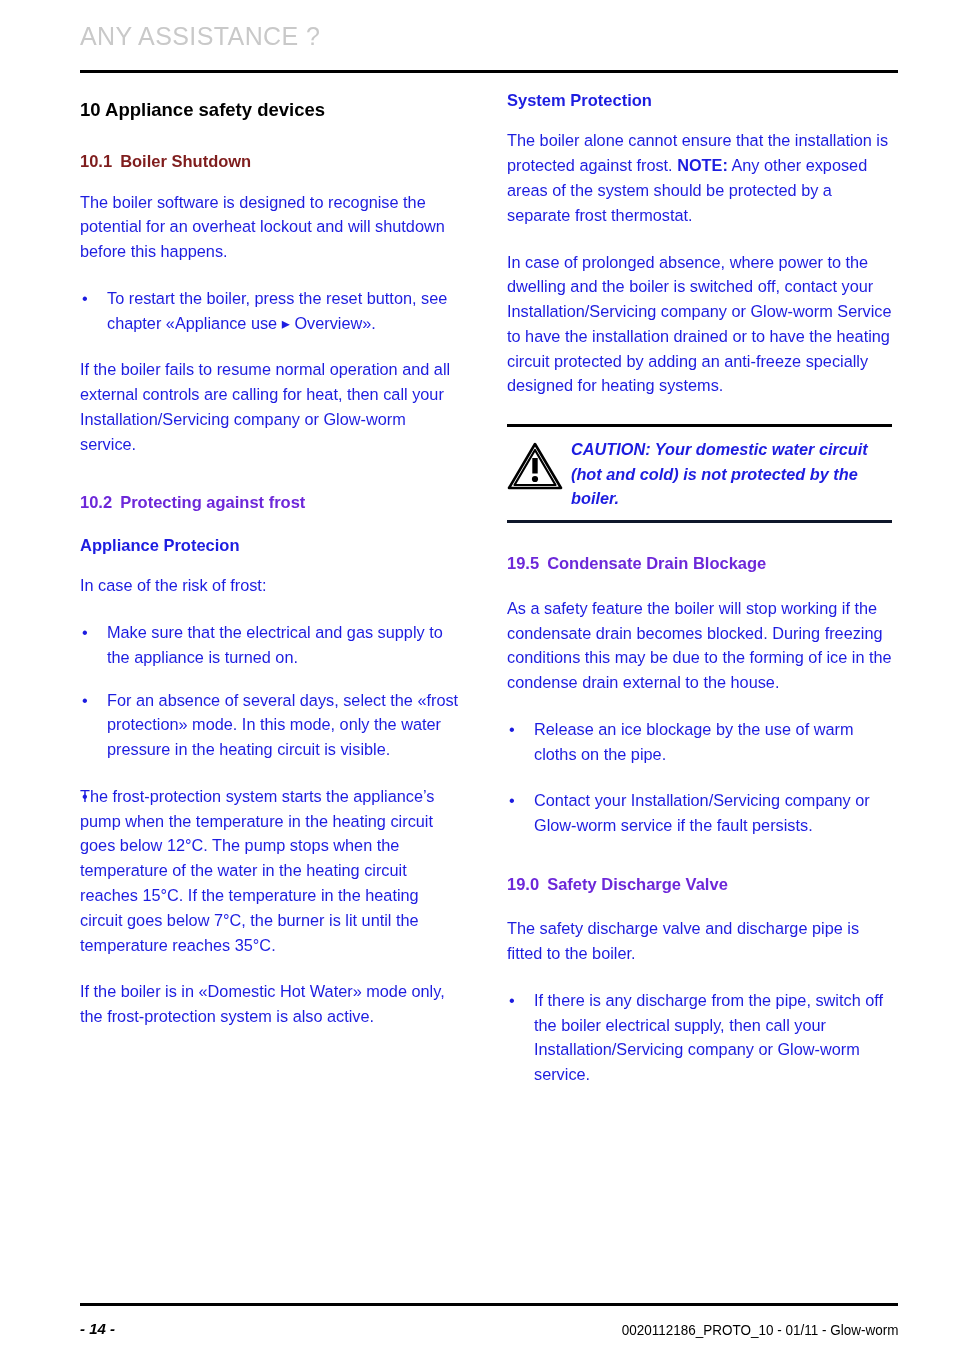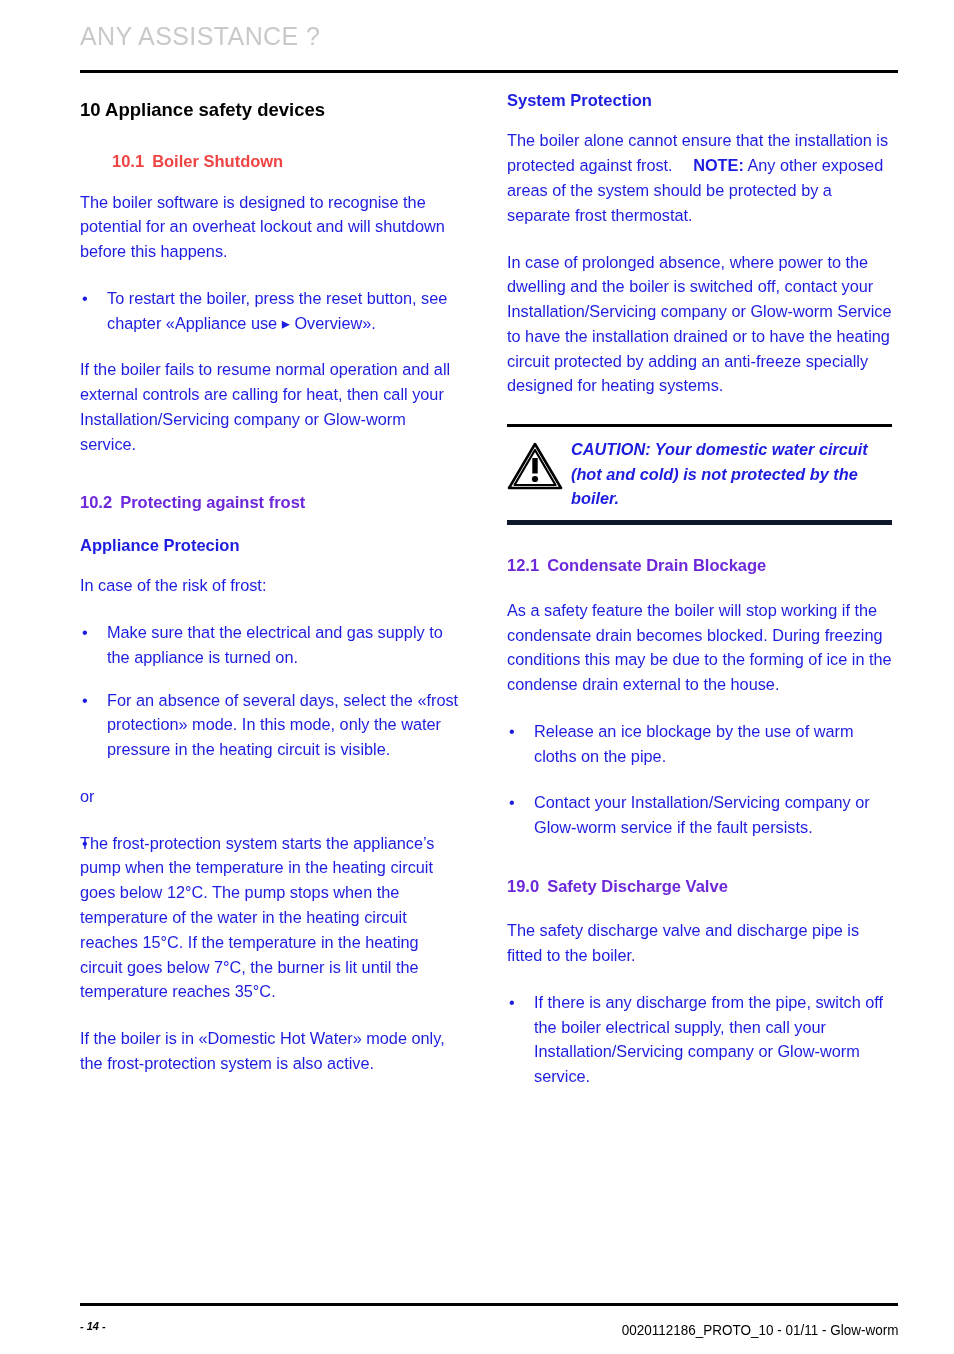--- a/index.html
+++ b/index.html
@@ -58,39 +58,39 @@
     color: #000000;
     margin: 8px 0 30px 0;
     line-height: 1.25;
   }
   .h-section {
     font-size: 16.5px;
     font-weight: bold;
     margin: 0 0 17px 0;
     line-height: 1.3;
   }
-  .h-section.black { color: #ef4444; margin-left: 32px; }
+  .h-section.black { color: #7f1d1d; }
   .h-section.blue  { color: #6d28d9; }
   .h-section .num { margin-right: 8px; }
 
   .h-sub {
     font-size: 16.5px;
     font-weight: bold;
     color: #1d1de0;
     margin: 0 0 17px 0;
     line-height: 1.3;
   }
 
   p.body {
     font-size: 16.3px;
     color: #1d1de0;
     line-height: 1.52;
     margin: 0 0 22px 0;
   }
-  p.body b { font-weight: bold; margin-left: 16px; }
+  p.body b { font-weight: bold; }
 
   .spacer-lg { height: 14px; }
   .spacer-sm { height: 4px; }
 
   
   ul.bullets {
     list-style: none;
     margin: 0 0 22px 0;
     padding: 0;
   }
@@ -109,21 +109,21 @@
     top: 0;
     font-size: 16.3px;
     line-height: 1.52;
     color: #1d1de0;
   }
 
   
   .caution {
     margin: 26px 0 30px 0;
     border-top: 3px solid #000000;
-    border-bottom: 5px solid #0f172a;
+    border-bottom: 3px solid #0f172a;
     padding: 10px 0 10px 0;
     display: flex;
     align-items: flex-start;
   }
   .caution-icon {
     flex: 0 0 auto;
     width: 62px;
     padding-top: 4px;
   }
   .caution-text {
@@ -142,21 +142,21 @@
     left: 68px;
     top: 1303px;
     width: 818px;
     height: 3px;
     background: #000000;
   }
   .foot-page {
     position: absolute;
     left: 68px;
     top: 1320px;
-    font-size: 11px;
+    font-size: 15px;
     font-weight: bold;
     font-style: italic;
     color: #000000;
   }
   .foot-ref {
     position: absolute;
     right: 68px;
     top: 1322px;
     font-size: 14.5px;
     color: #000000;
@@ -208,21 +208,20 @@
       <li>
         <span class="bullet-dot">•</span>
         <span>Make sure that the electrical and gas supply to the appliance is turned on.</span>
       </li>
       <li>
         <span class="bullet-dot">•</span>
         <span>For an absence of several days, select the «frost protection» mode. In this mode, only the water pressure in the heating circuit is visible.</span>
       </li>
     </ul>
 
-    <p class="body">or</p>
 
     <ul class="bullets">
       <li>
         <span class="bullet-dot">•</span>
       </li>
     </ul>
 
     <p class="body">The frost-protection system starts the appliance’s pump when the temperature in the heating circuit goes below 12°C. The pump stops when the temperature of the water in the heating circuit reaches 15°C. If the temperature in the heating circuit goes below 7°C, the burner is lit until the temperature reaches 35°C.</p>
 
     <p class="body">If the boiler is in «Domestic Hot Water» mode only, the frost-protection system is also active.</p>
@@ -243,21 +242,21 @@
           <polygon points="28,3 54,47 2,47" fill="none" stroke="#000000" stroke-width="2.6" stroke-linejoin="round"></polygon>
           <polygon points="28,9 48.5,44 7.5,44" fill="none" stroke="#000000" stroke-width="2.2" stroke-linejoin="round"></polygon>
           <rect x="25.3" y="17" width="5.4" height="15.5" fill="#000000"></rect>
           <circle cx="28" cy="38" r="3.1" fill="#000000"></circle>
         </svg>
       </div>
       <div class="caution-text">CAUTION: Your domestic water circuit (hot and cold) is not protected by the boiler.</div>
     </div>
 
     <div class="h-section blue">
-      <span class="num">12.1</span><span>Condensate Drain Blockage</span>
+      <span class="num">19.5</span><span>Condensate Drain Blockage</span>
     </div>
 
     <div class="spacer-sm"></div>
 
     <p class="body">As a safety feature the boiler will stop working if the condensate drain becomes blocked. During freezing conditions this may be due to the forming of ice in the condense drain external to the house.</p>
 
     <ul class="bullets">
       <li>
         <span class="bullet-dot">•</span>
         <span>Release an ice blockage by the use of warm cloths on the pipe.</span>

